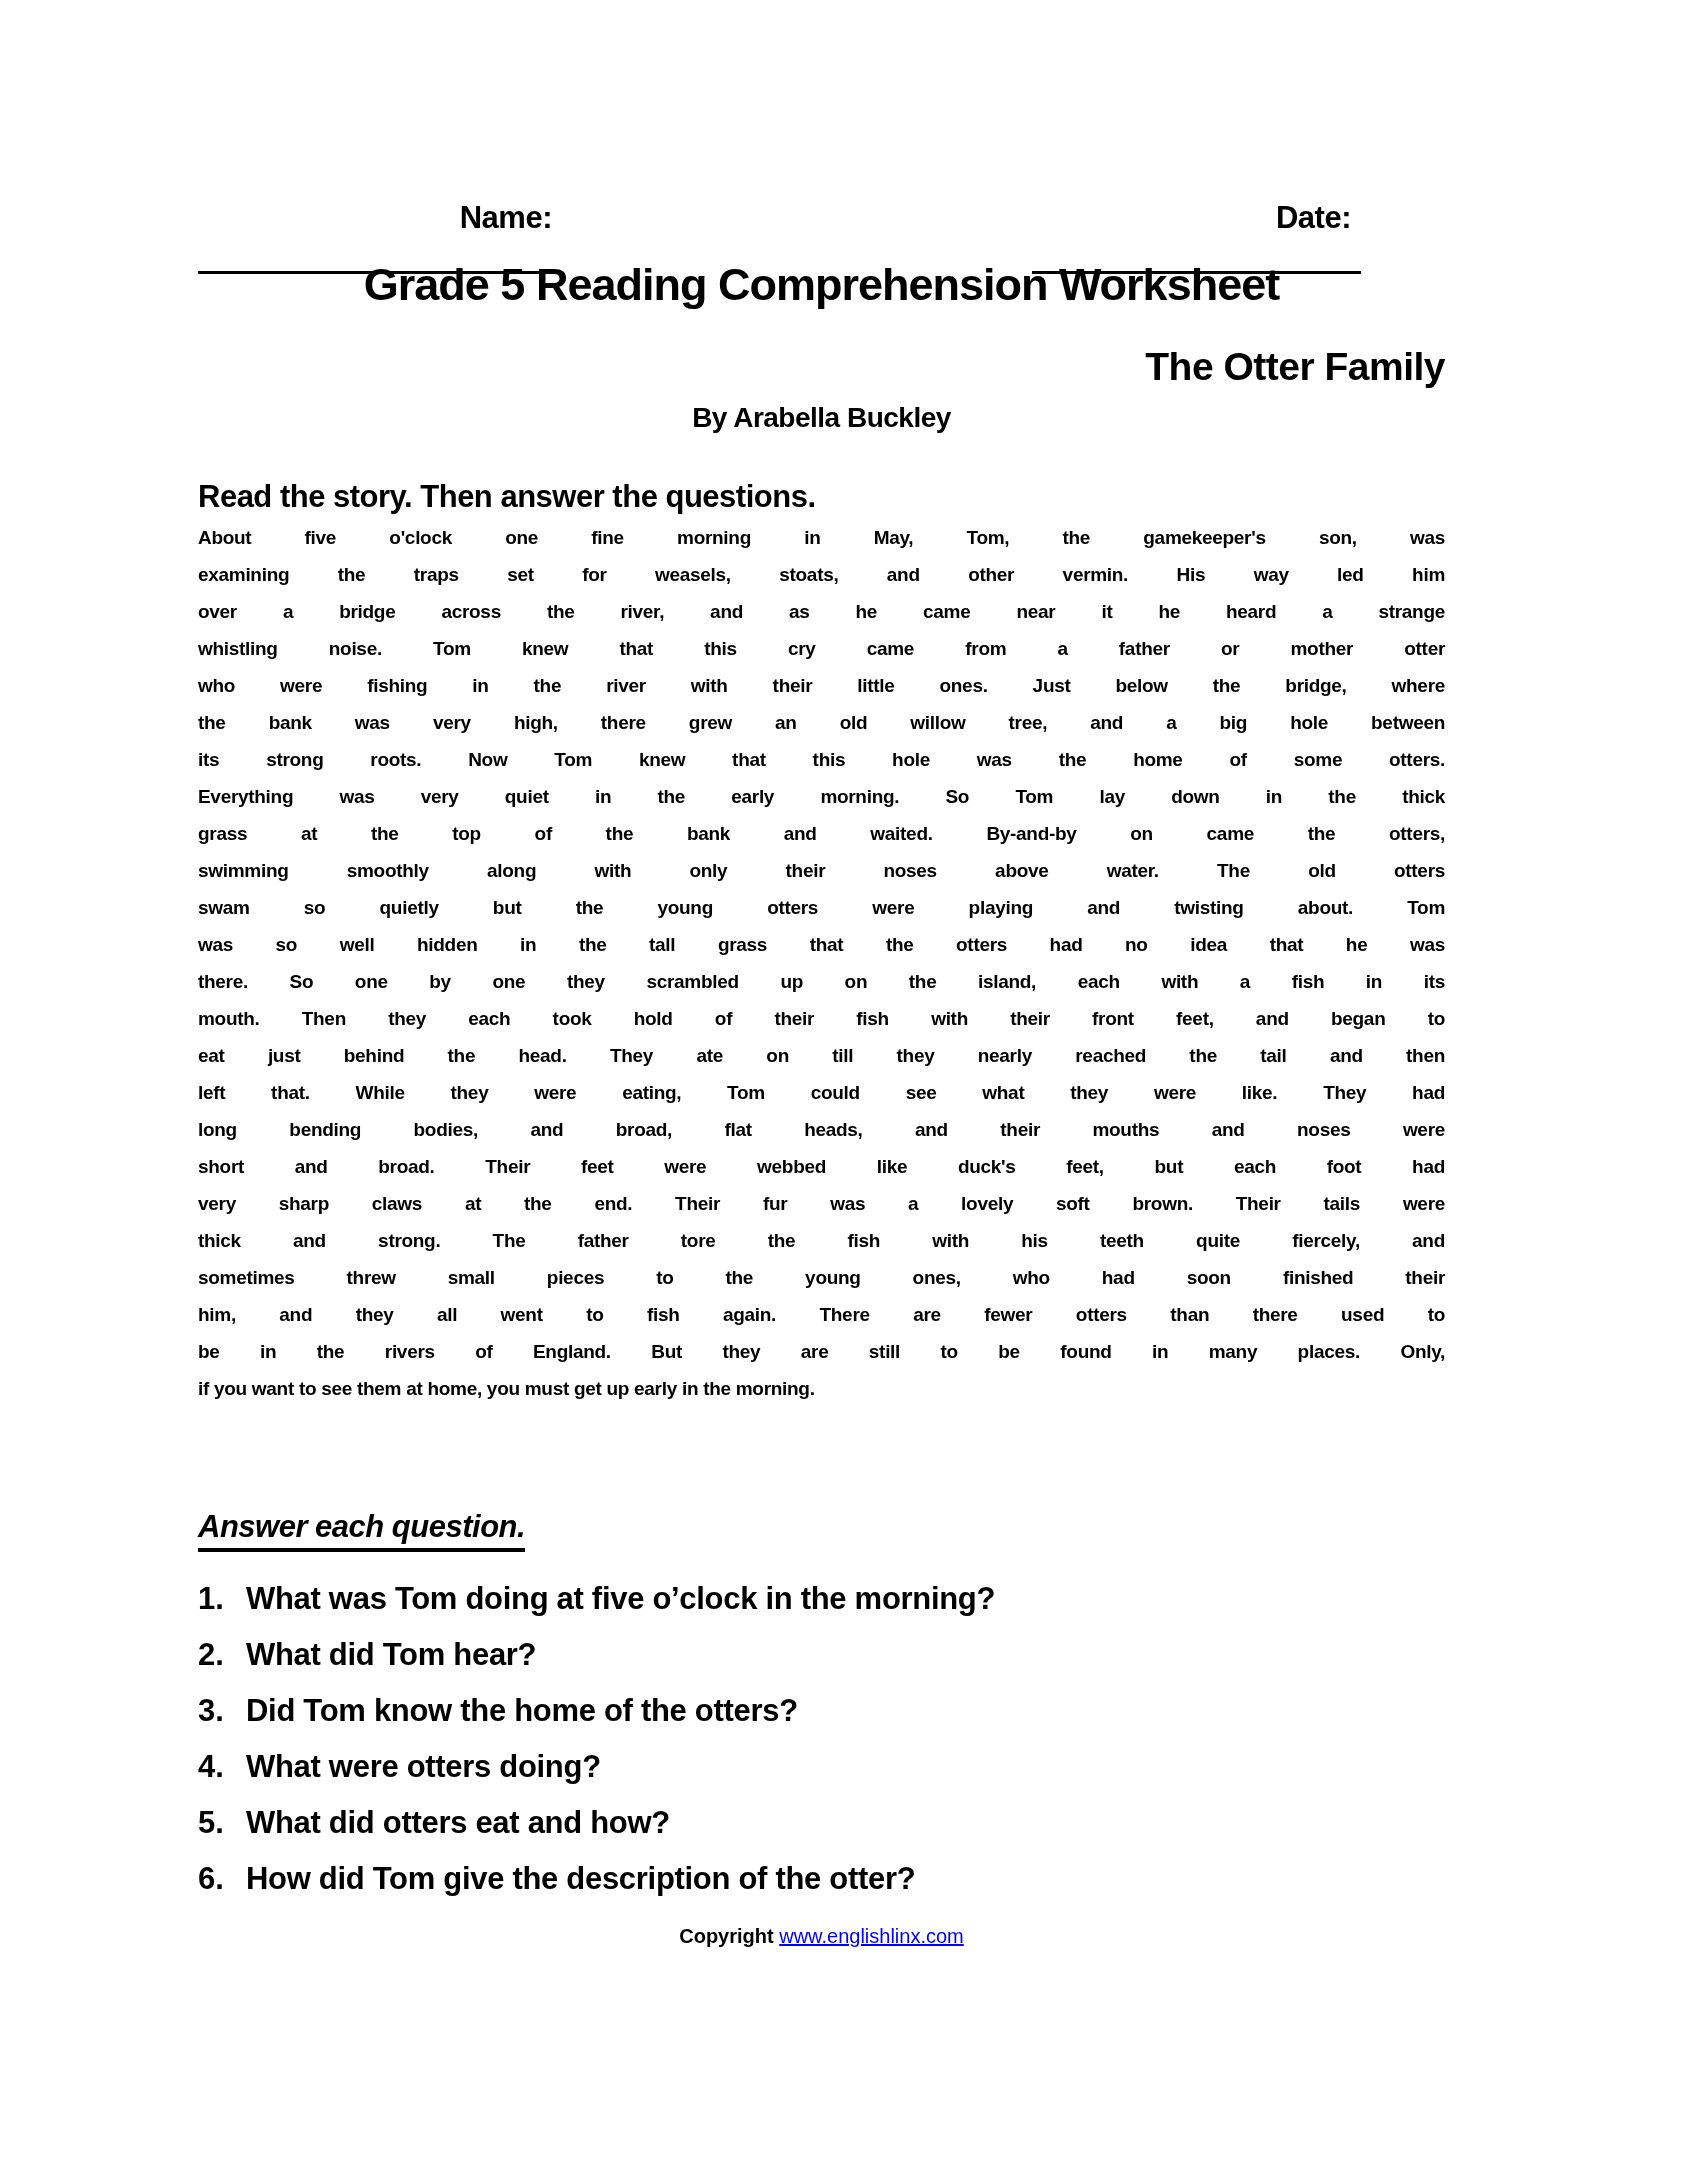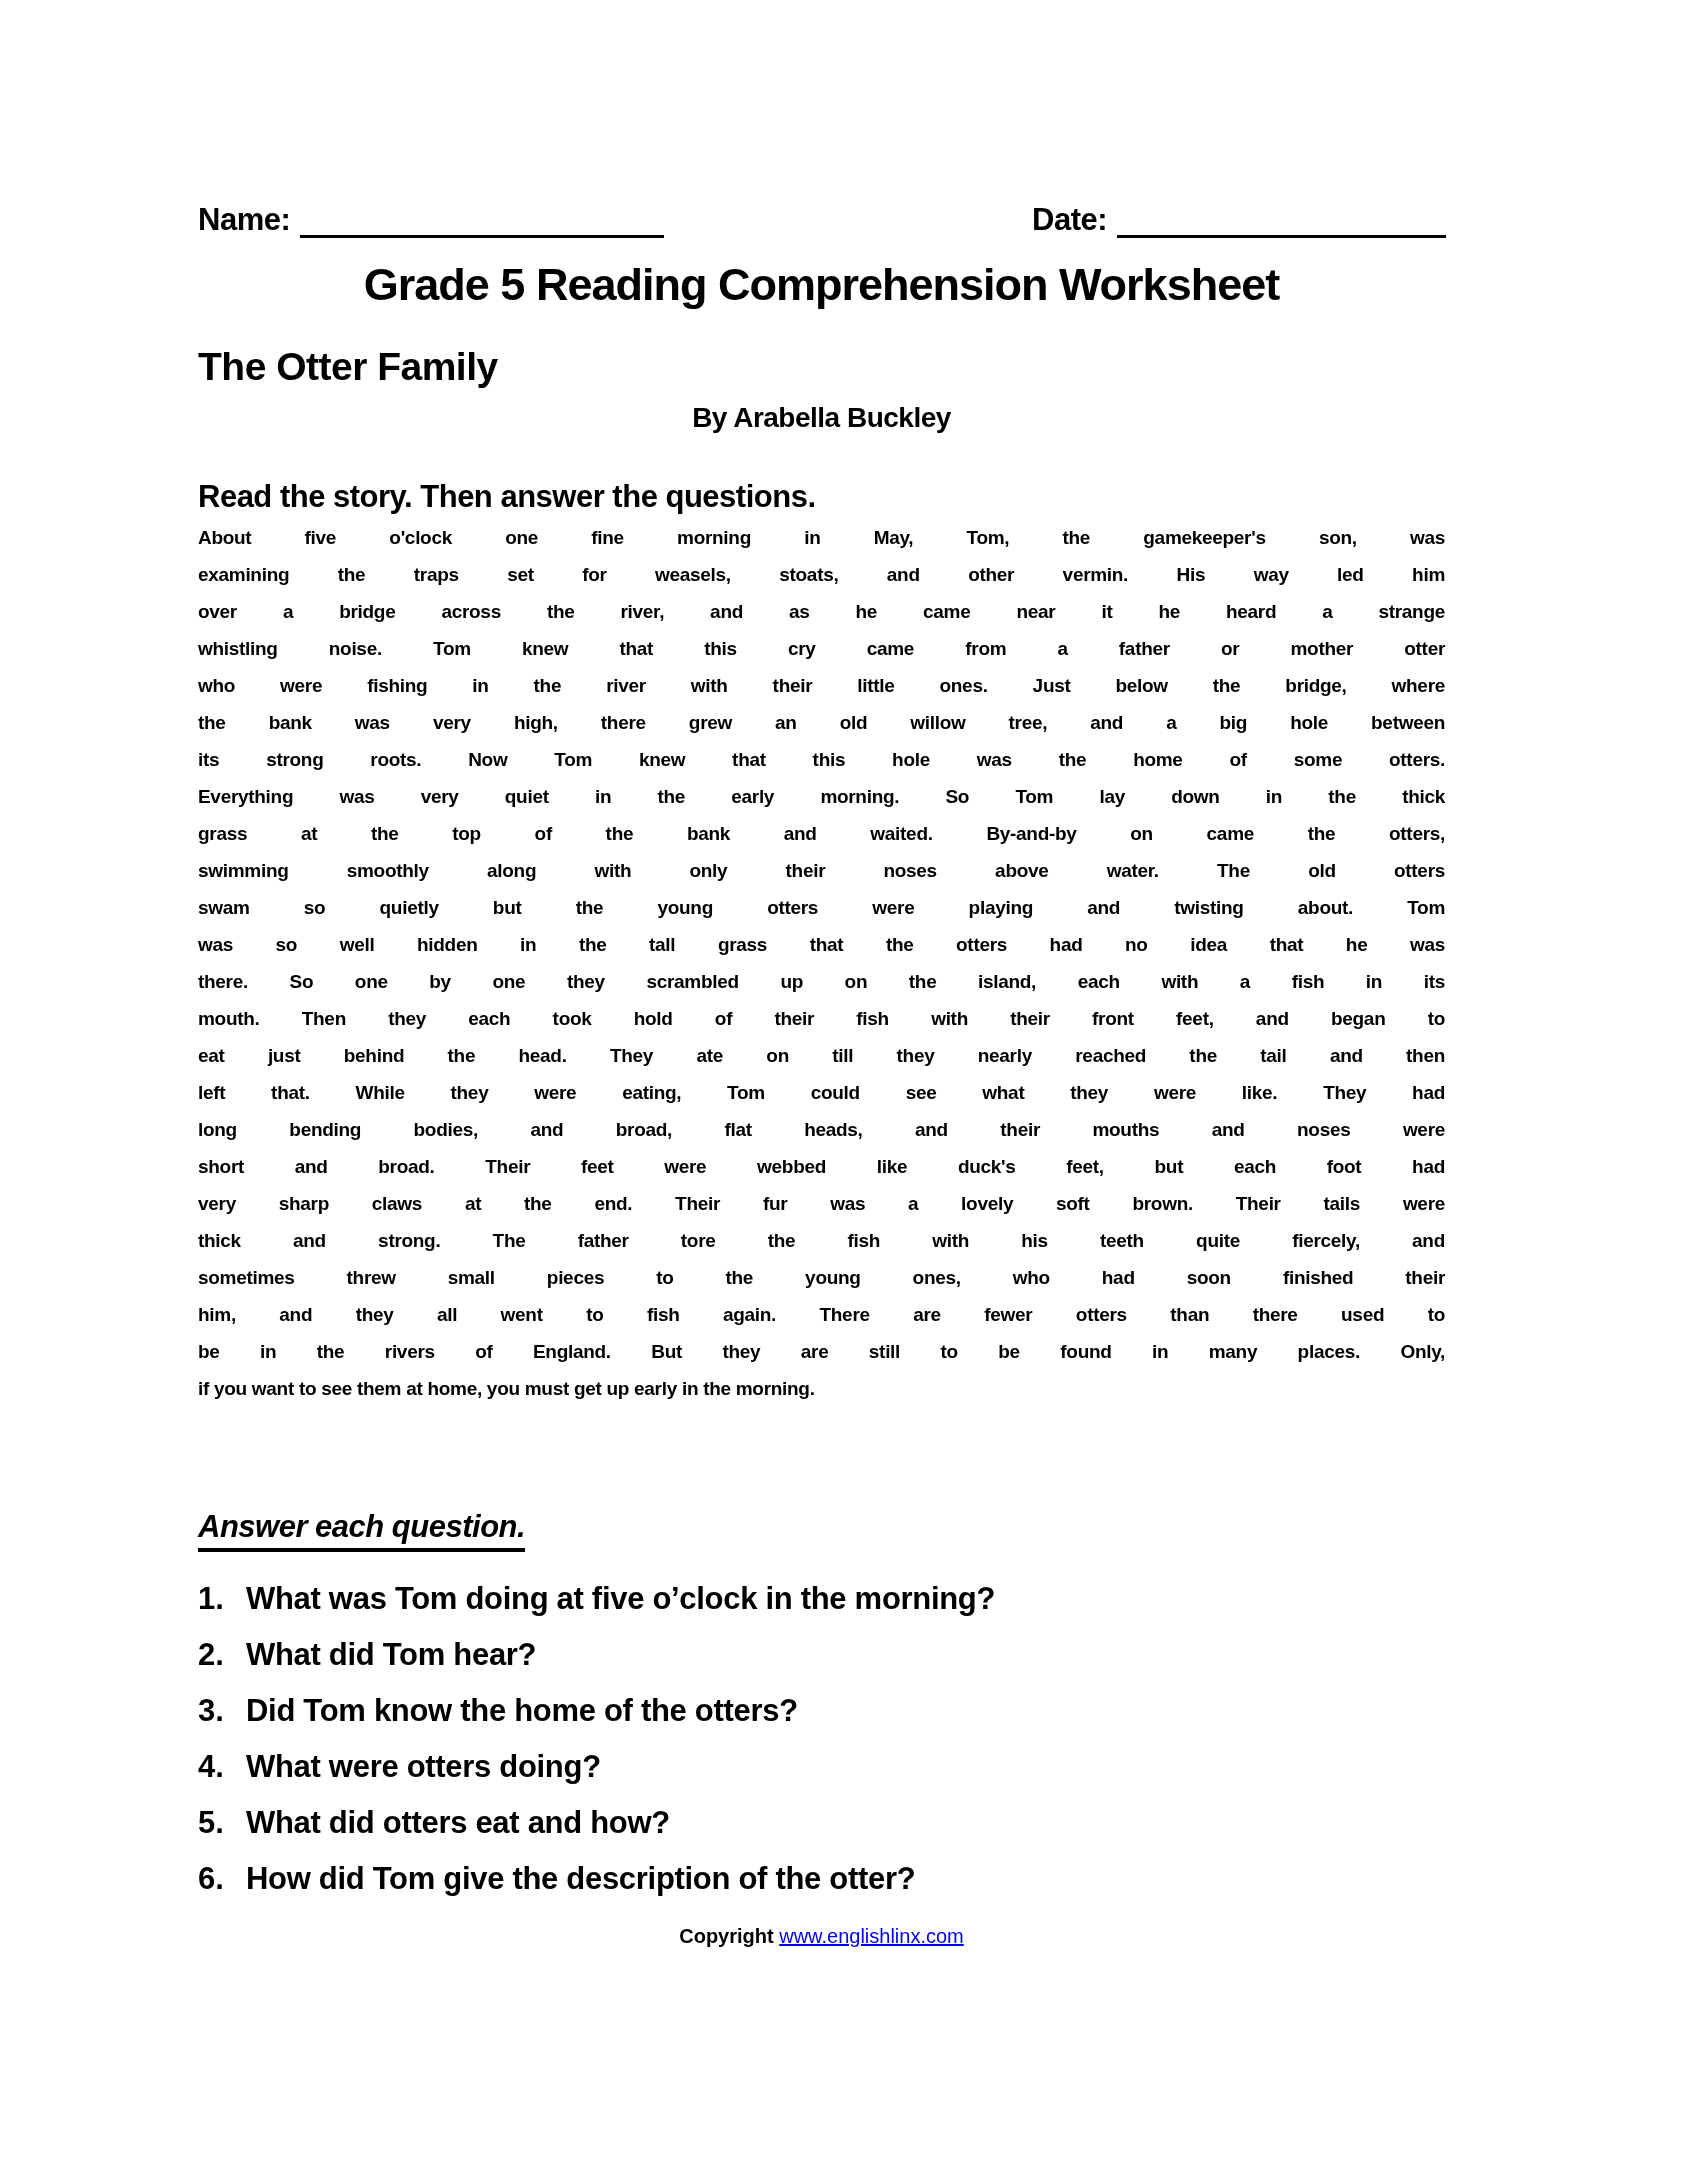--- a/index.html
+++ b/index.html
@@ -17,36 +17,36 @@
   .content {
     position: absolute;
     left: 198px;
     top: 0;
     width: 1247px;
     height: 100%;
   }
 
   
   .name-date-row { position: absolute; top: 200px; left: 0; width: 100%; height: 42px; }
-  .field { position: absolute; display: flex; align-items: flex-end; }
+  .field { position: absolute; display: flex; align-items: flex-end; flex-direction: column; }
   .field .label { font-size: 31px; line-height: 36px; margin-right: 10px; letter-spacing: -0.5px; }
   .blank { display: inline-block; height: 38px; border-bottom: 3px solid #000; }
   .name-field { left: 0; }
   .name-field .blank { width: 364px; }
   .date-field { left: 834px; }
   .date-field .blank { width: 329px; }
 
   
   .page-title {
     position: absolute; top: 259px; left: 0; width: 100%;
     text-align: center; font-size: 45px; letter-spacing: -1px;
   }
   .story-title {
     position: absolute; top: 345px; left: 0; width: 100%;
-    text-align: left; font-size: 39px; letter-spacing: -0.5px;
+    text-align: right; font-size: 39px; letter-spacing: -0.5px;
   }
   .byline {
     position: absolute; top: 402px; left: 0; width: 100%;
     text-align: center; font-size: 28px; letter-spacing: -0.5px;
   }
 
   
   .instruction {
     position: absolute; top: 479px; left: 0; width: 100%;
     font-size: 31px; letter-spacing: -0.5px;

